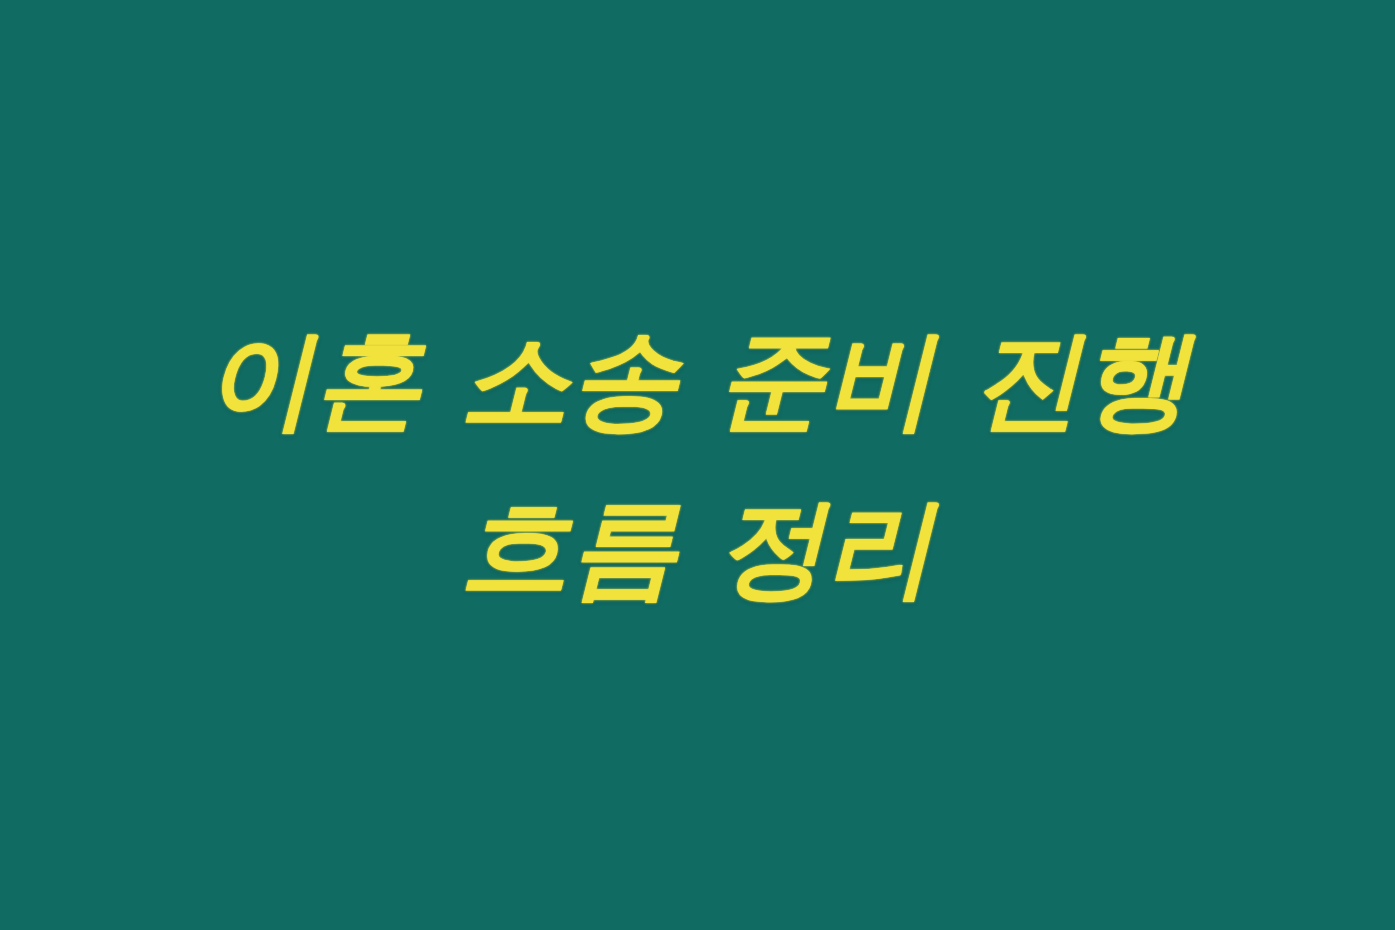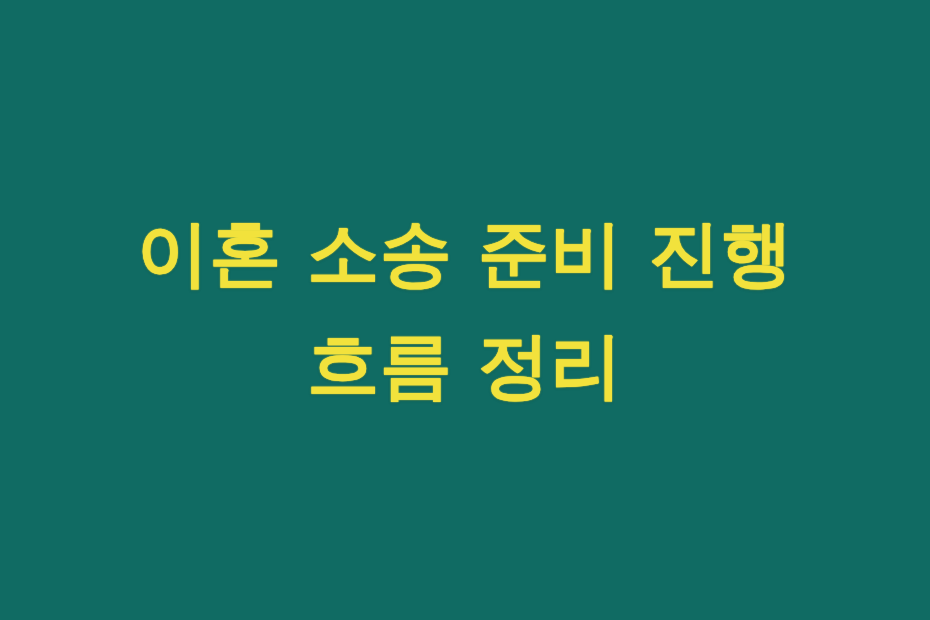--- a/index.html
+++ b/index.html
@@ -42,20 +42,21 @@
     font-weight: 700;
     line-height: 1.55;
     letter-spacing: 0.5px;
     word-break: keep-all;
     color: #f2e23c;
     
     text-shadow:
       0 0 1px #f2e23c,
       0 0 2px rgba(242, 226, 60, 0.55),
       0 1px 3px rgba(8, 60, 55, 0.30);
+    font-style: italic;
   }
 </style>
 </head>
 <body>
 
 <div class="thumbnail-card">
 
   <div class="headline-block">
     <h1 class="headline-text">이혼 소송 준비 진행 흐름 정리</h1>
   </div>

